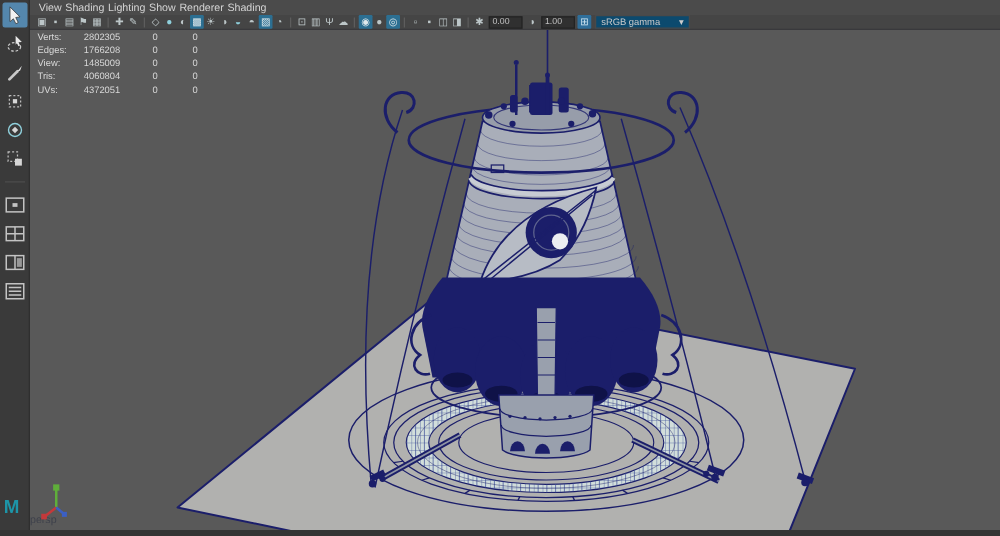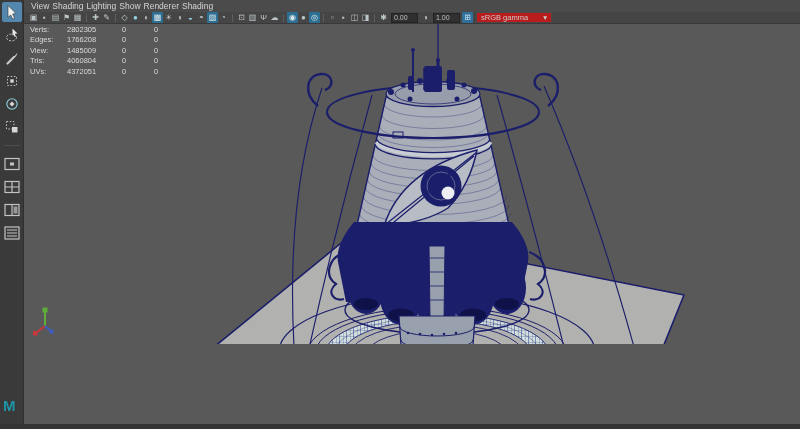--- a/index.html
+++ b/index.html
@@ -21,32 +21,32 @@
   .iconbar{position:absolute;left:24px;top:12px;right:0;height:12px;background:var(--panelbg);
     display:flex;align-items:center;padding-left:4px;border-bottom:1px solid #39393c}
   .i{width:11px;height:11px;font-size:8px;line-height:11px;text-align:center;color:#bcc6c8;flex:none;border-radius:1px}
   .i.on{background:var(--accent);color:#dfe9ec}
   .i.onb{background:#2f6f9b;color:#cfe6f2}
   .i.sph{color:#8fd0dc}
   .sep{width:1px;height:8px;background:#5d5d5d;margin:0 3px;flex:none}
   .fld{width:27px;height:10px;background:#303030;border:1px solid #232323;color:#c0c0c0;
     font-size:7px;line-height:8px;padding:0 2px;margin:0 2px;flex:none}
   .dd{display:flex;align-items:center;justify-content:space-between;width:76px;height:11px;
-    background:#b91c1c;border:1px solid #494949;color:#cccccc;font-size:7.5px;padding:0 4px;margin-left:3px;flex:none}
+    background:#0c4a6e;border:1px solid #494949;color:#cccccc;font-size:7.5px;padding:0 4px;margin-left:3px;flex:none}
 
   
   .toolbox{position:absolute;left:0;top:0;width:24px;bottom:0;background:var(--toolbox);
     display:flex;flex-direction:column;align-items:center;padding-top:2px;gap:3px;z-index:5;
     border-right:1px solid #2f2f2f}
   .tool{width:20px;height:20px;border-radius:2px;display:flex;align-items:center;justify-content:center;flex:none}
   .tool.active{background:#5487ad}
   .tbsep{width:16px;height:1px;background:#4c4c4c;margin:5px 0;flex:none}
 
   
-  .viewport{position:absolute;left:24px;top:24px;right:0;height:320px;background:var(--bg);overflow:hidden}
+  .viewport{position:absolute;left:24px;top:24px;right:0;height:400px;background:var(--bg);overflow:hidden}
   svg.scene{position:absolute;left:0;top:0}
   .hud{position:absolute;left:6px;top:1px;font-size:7.5px;color:var(--hudtext);line-height:10.4px;z-index:3}
   .hud-row{display:flex}
   .hud .l{width:37px}
   .hud .v{width:55px}
   .hud .z{width:32px}
   .persp{position:absolute;left:0;right:0;top:386px;font-size:8.5px;color:#3e414b;z-index:3}
   .gizmo{position:absolute;left:8px;bottom:6px;z-index:3}
   .logo{position:absolute;left:3px;top:397px;font-size:15px;font-weight:bold;color:var(--logo);z-index:8}
   .strip{position:absolute;left:0;right:0;bottom:0;height:5px;background:var(--strip);z-index:7}

